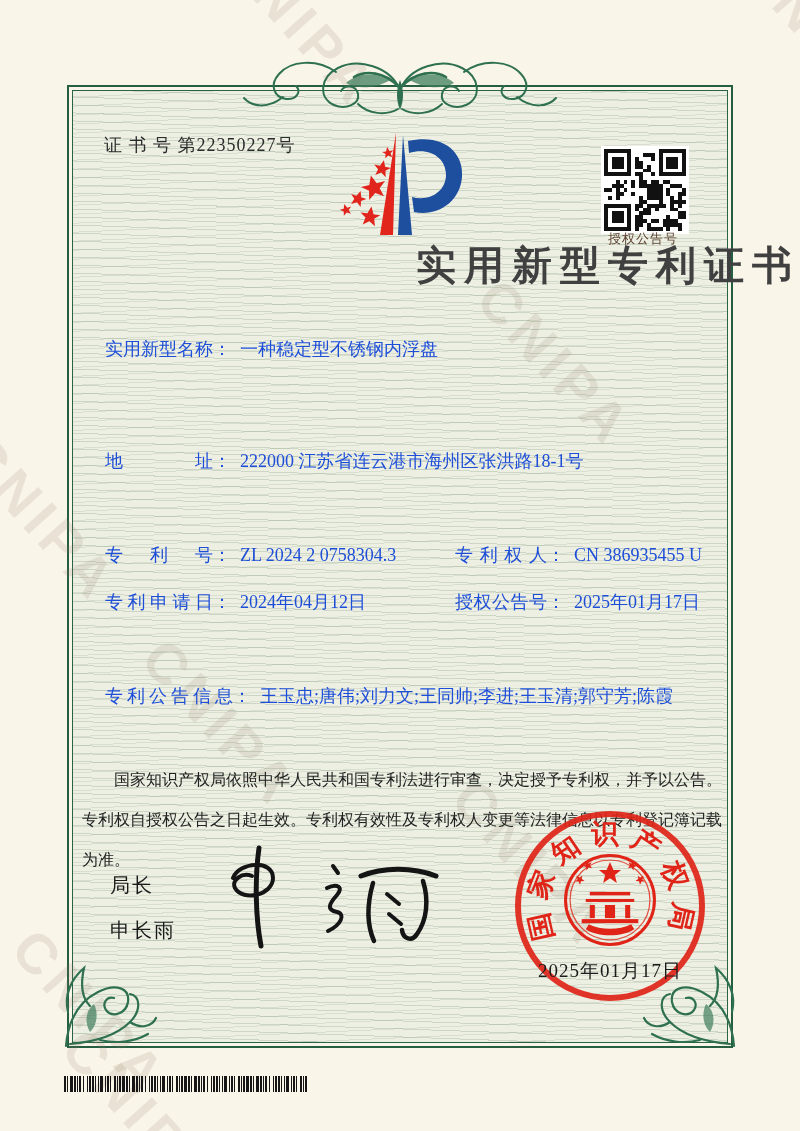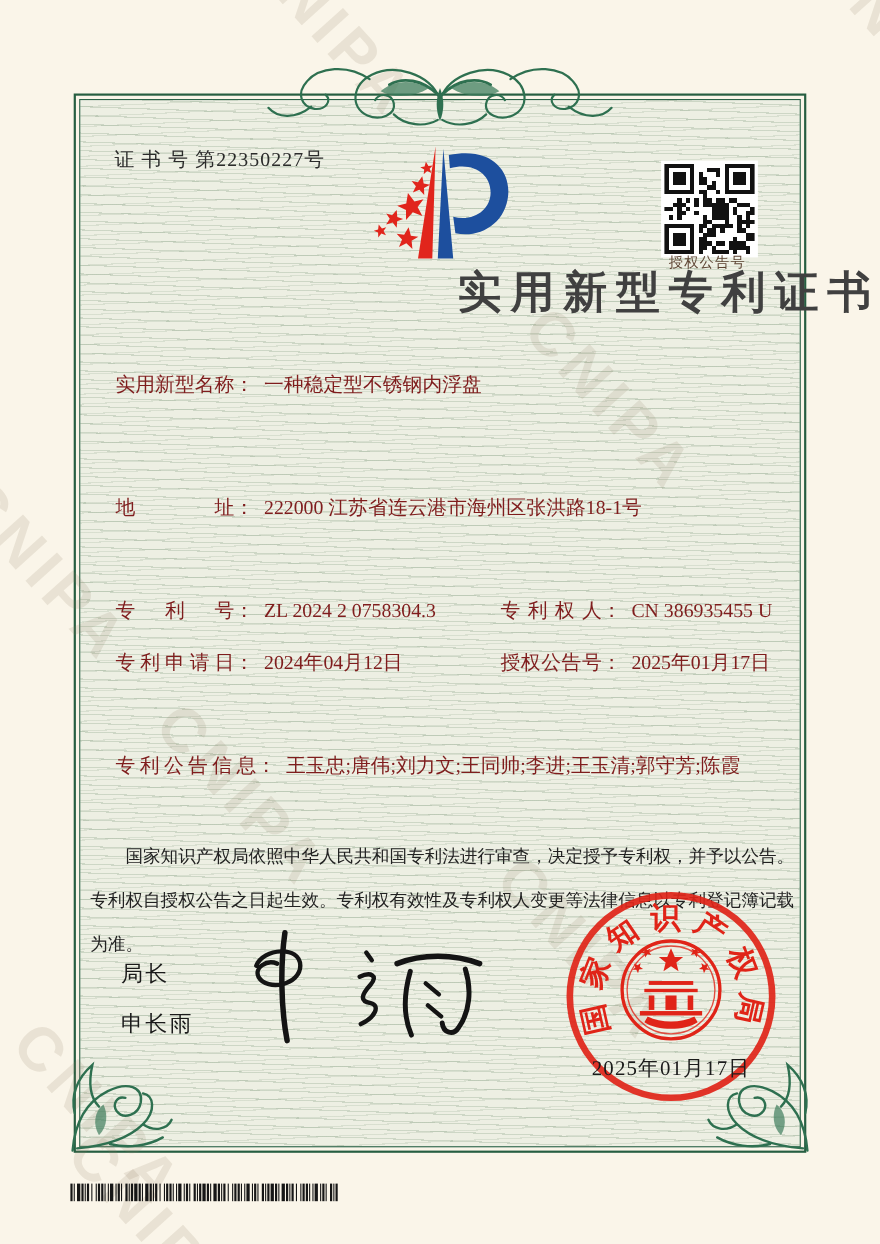--- a/index.html
+++ b/index.html
@@ -27,21 +27,21 @@
 
   .logo{position:absolute;left:330px;top:133px;width:142px;height:104px;}
   .qr{position:absolute;left:601px;top:146px;width:82px;height:82px;background:#fff;padding:3px;}
   .qr svg{display:block;width:100%;height:100%;}
   .qr-label{position:absolute;left:588px;top:230px;width:110px;text-align:center;
             font-size:13px;color:#5c4332;letter-spacing:1px;}
 
   .title{position:absolute;left:0;right:0;top:238px;text-align:right;
          font-size:40px;font-weight:bold;letter-spacing:8px;color:#404040;}
 
-  .row{position:absolute;left:105px;font-size:18px;color:#7f1d1d;white-space:nowrap;}
+  .row{position:absolute;left:105px;font-size:18px;color:#1d4ed8;white-space:nowrap;}
   .lbl{display:inline-block;width:108px;text-align:justify;text-align-last:justify;}
   .lbl-w{display:inline-block;width:128px;text-align:justify;text-align-last:justify;}
   .lbl-r{display:inline-block;width:92px;text-align:justify;text-align-last:justify;}
   .colon{margin-right:9px;}
   .col2{position:absolute;left:350px;top:0;}
 
   .legal{position:absolute;left:82px;top:760px;width:642px;font-size:16px;
          line-height:40px;color:#222;}
   .legal-line1{text-indent:2em;}
 

